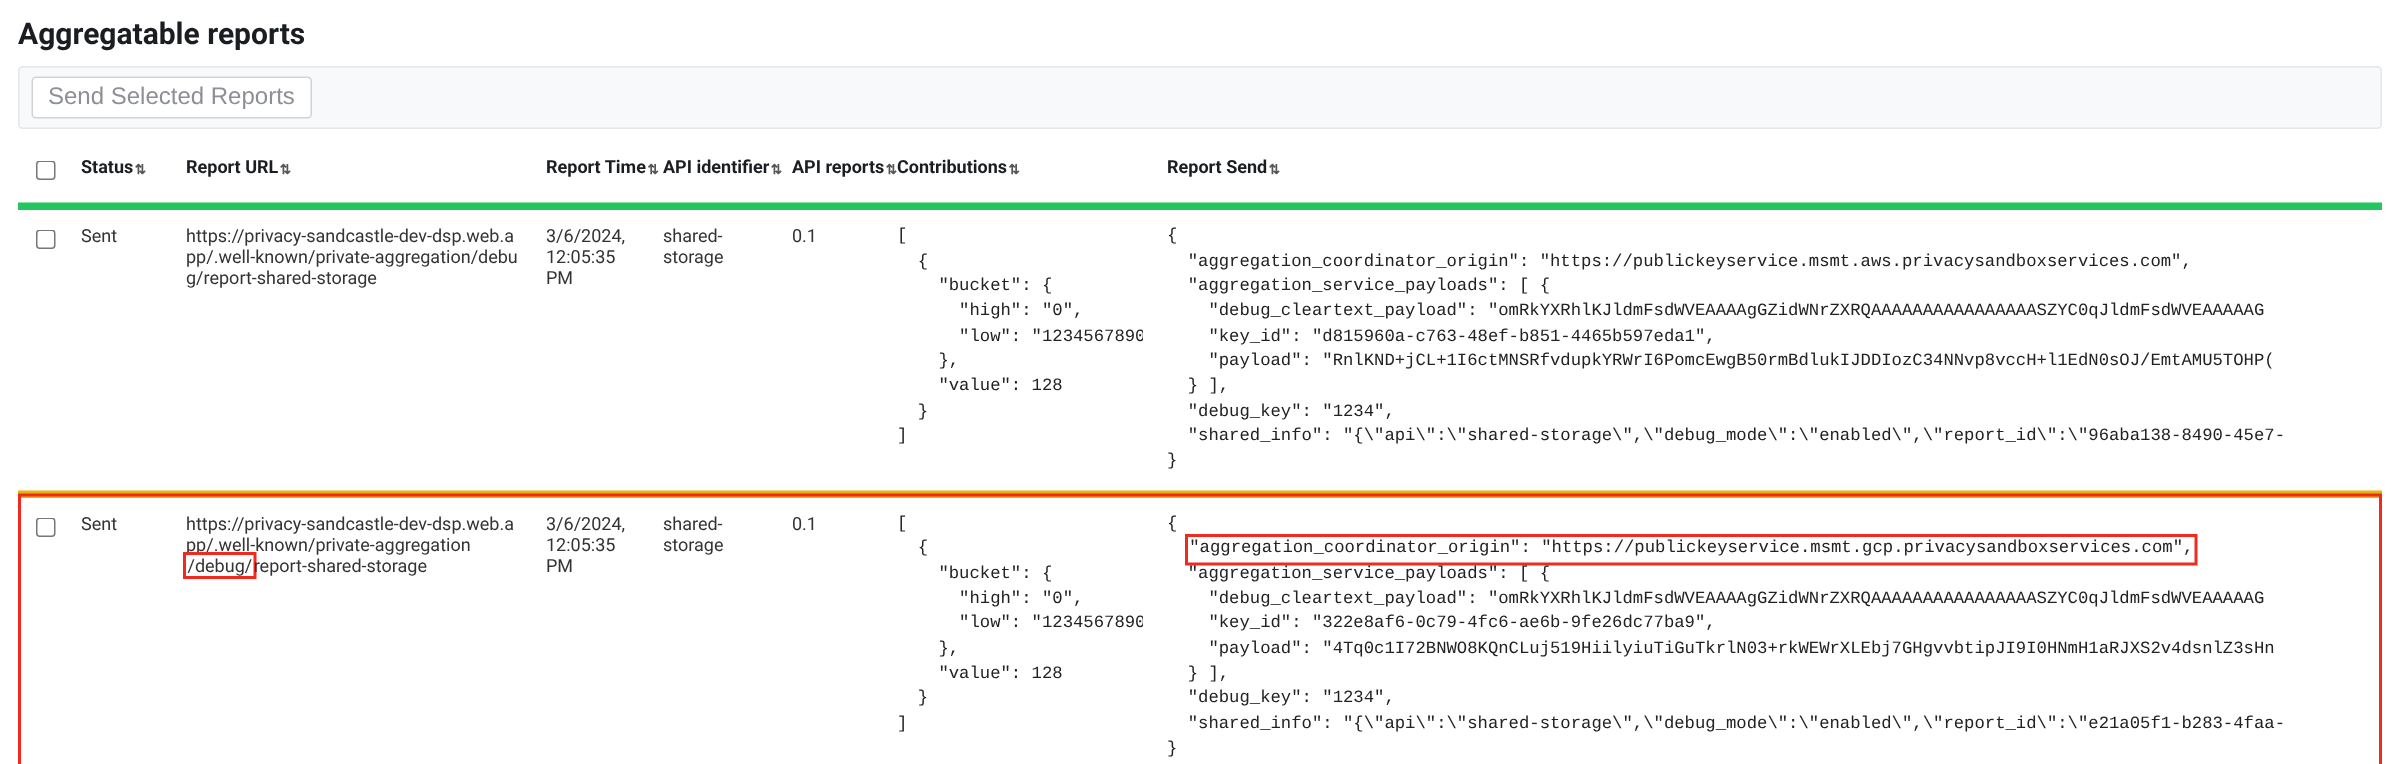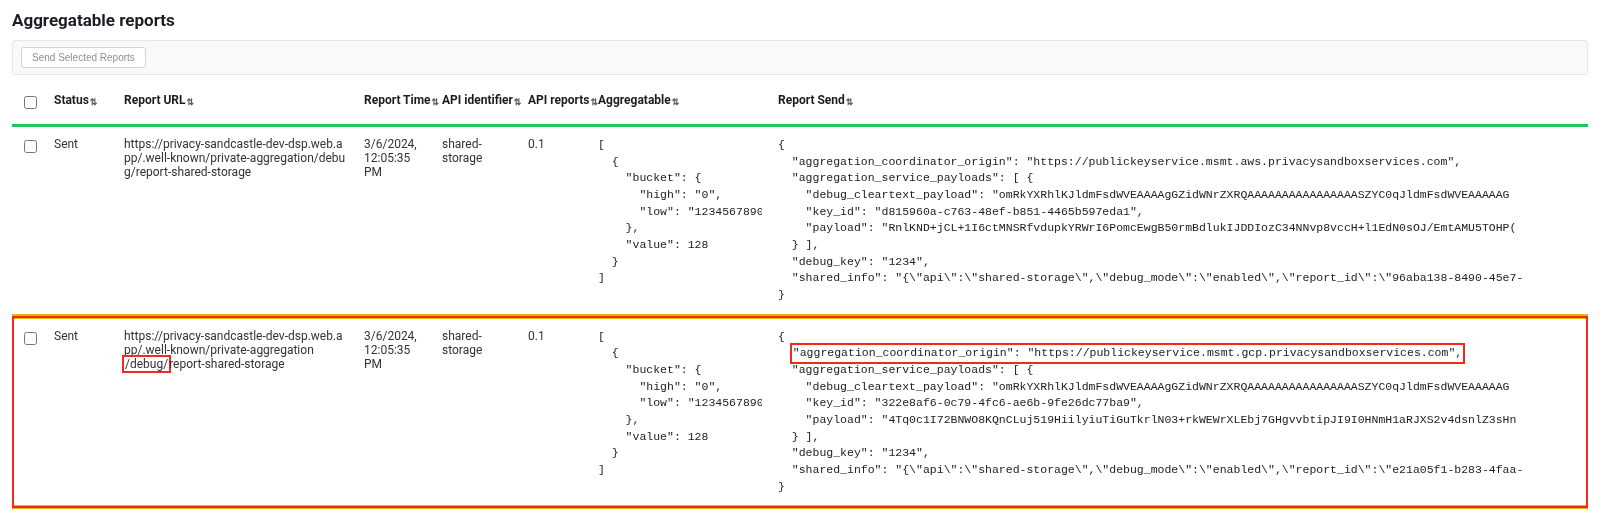--- a/index.html
+++ b/index.html
@@ -6,53 +6,53 @@
   body {
     margin: 0;
     padding: 8px 12px;
     font-family: -apple-system, BlinkMacSystemFont, "Segoe UI", Roboto, Helvetica, Arial, sans-serif;
     font-size: 13px;
     color: #202124;
     background: #fff;
     overflow-x: hidden;
   }
   h2.page-title {
-    font-size: 17px;
+    font-size: 20px;
     font-weight: 700;
     margin: 2px 0 10px 0;
     color: #1a1d21;
   }
   .toolbar {
     background: #f8f9fa;
     border: 1px solid #e4e6e8;
     border-radius: 3px;
     padding: 6px 8px;
     margin-bottom: 8px;
   }
   .toolbar button {
-    font-size: 10px;
+    font-size: 16px;
     padding: 4px 10px;
     background: #fff;
     border: 1px solid #d0d3d6;
     border-radius: 3px;
     color: #8c9096;
     cursor: default;
   }
   table.reports {
     width: 100%;
     border-collapse: collapse;
     table-layout: fixed;
   }
   table.reports thead th {
     text-align: left;
     font-size: 12px;
     font-weight: 700;
     color: #1a1d21;
     padding: 10px 8px 12px 8px;
-    border-bottom: 3px solid #22c55e;
+    border-bottom: 5px solid #22c55e;
     vertical-align: top;
     white-space: nowrap;
   }
   table.reports td {
     padding: 10px 8px;
     vertical-align: top;
     font-size: 12px;
     color: #333;
     border-bottom: 5px solid #eab308;
   }
@@ -131,21 +131,21 @@
       <th>
         <span>Report Time</span><span class="sort-arrows">⇅</span>
       </th>
       <th>
         <span>API identifier</span><span class="sort-arrows">⇅</span>
       </th>
       <th>
         <span>API reports</span><span class="sort-arrows">⇅</span>
       </th>
       <th>
-        <span>Aggregatable</span><span class="sort-arrows">⇅</span>
+        <span>Contributions</span><span class="sort-arrows">⇅</span>
       </th>
       <th>
         <span>Report Send</span><span class="sort-arrows">⇅</span>
       </th>
     </tr>
   </thead>
   <tbody id="rows-body">
       <tr>
         <td><input type="checkbox" style=""></td>
         <td>Sent</td>

